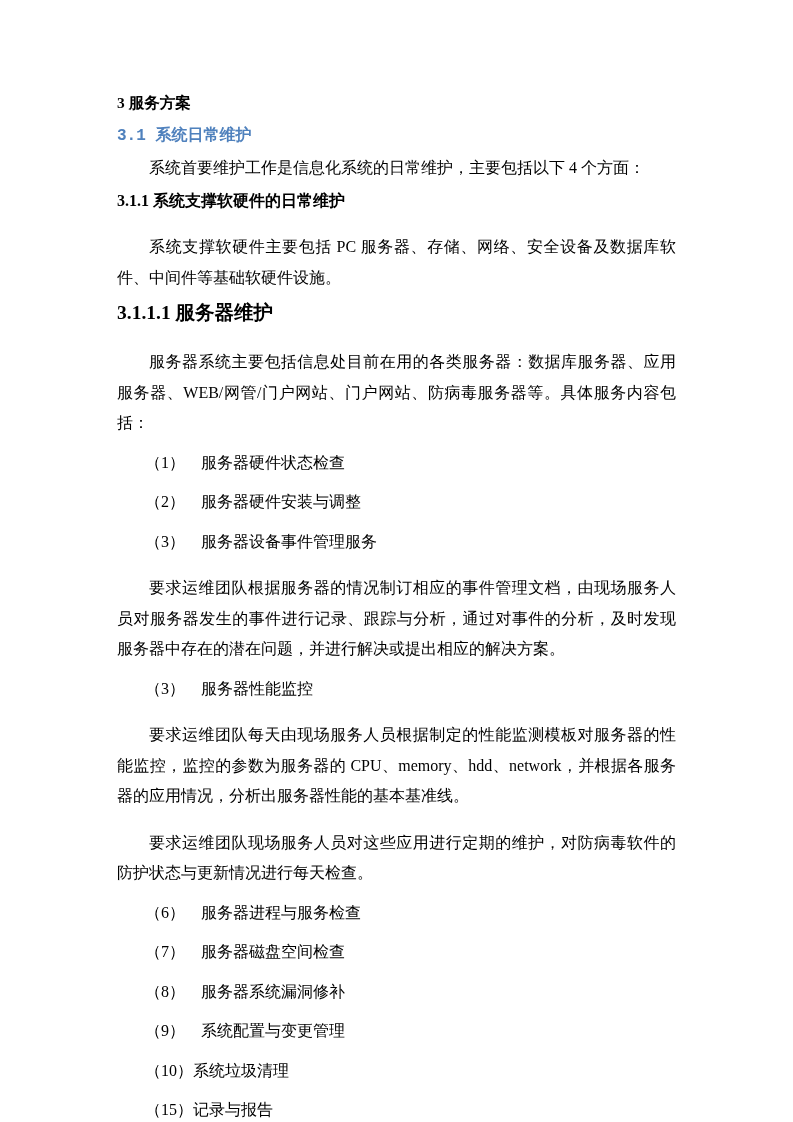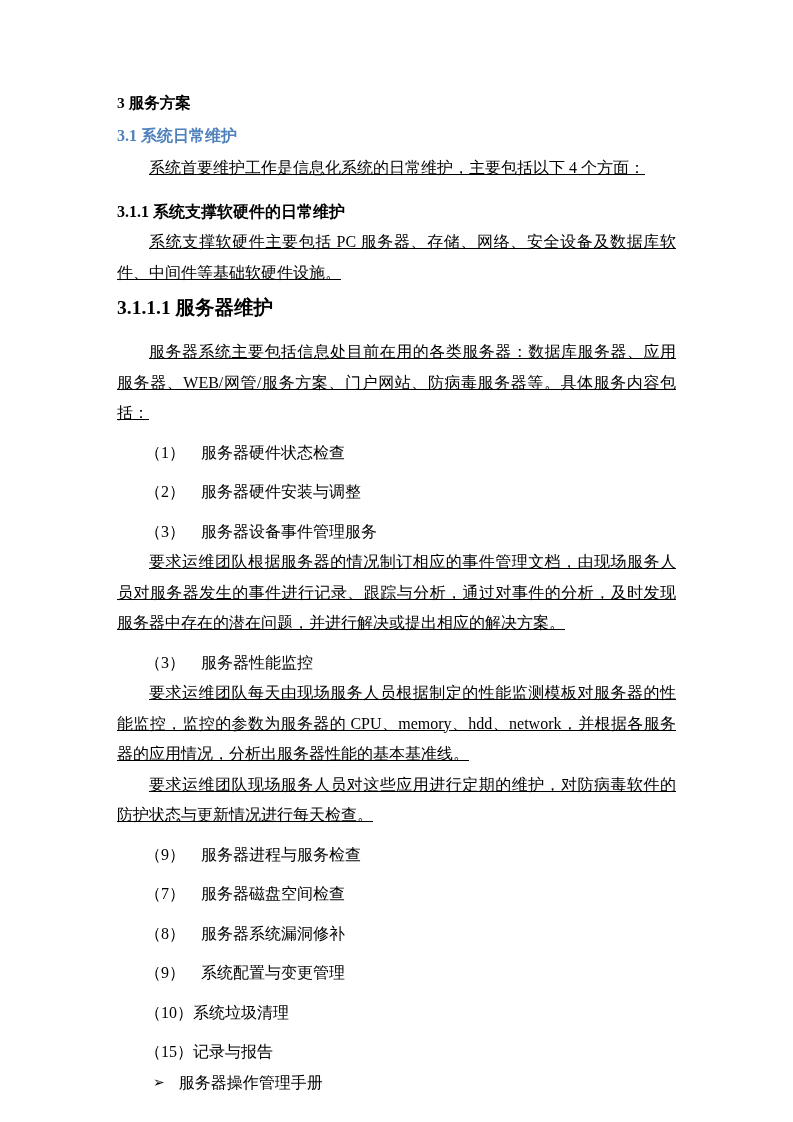--- a/index.html
+++ b/index.html
@@ -15,37 +15,36 @@
     padding: 88px 117px 9px 117px;
     background: #ffffff;
   }
   .page * { margin: 0; }
 
   .h1 {
     font-size: 15.5px; font-weight: bold; line-height: 30.5px;
   }
   .h2 {
     font-size: 16px; font-weight: bold; line-height: 30.5px;
-    color: #4F81BD; margin-top: 2px;
+    color: #4F81BD; margin-top: 2px; font-family: Liberation Mono, monospace;
   }
   .h3 {
     font-size: 16px; font-weight: bold; line-height: 30.5px;
-    margin-top: 13px;
+    margin-top: 2px;
   }
   .h4 {
     font-size: 19.5px; font-weight: bold; line-height: 36px;
     margin-top: 2px; margin-bottom: 11px;
   }
   .para {
     font-size: 16px; line-height: 30.5px;
     text-align: justify; text-indent: 32px;
     margin-top: 2px;
-    text-decoration: underline;
   }
-  .para.tight { margin-top: 0; }
+  .para.tight { margin-top: 16px; }
   .li {
     font-size: 16px; line-height: 30.5px;
     padding-left: 28px;
     margin-top: 9px;
   }
   .bullet-line {
     font-size: 16px; line-height: 30.5px;
     padding-left: 36px;
   }
   .bullet-glyph {
@@ -70,36 +69,36 @@
   <div class="h2">3.1 系统日常维护</div>
 
   <p class="para">系统首要维护工作是信息化系统的日常维护，主要包括以下 4 个方面：</p>
 
   <div class="h3">3.1.1 系统支撑软硬件的日常维护</div>
 
   <p class="para tight">系统支撑软硬件主要包括 PC 服务器、存储、网络、安全设备及数据库软件、中间件等基础软硬件设施。</p>
 
   <div class="h4">3.1.1.1 服务器维护</div>
 
-  <p class="para tight">服务器系统主要包括信息处目前在用的各类服务器：数据库服务器、应用服务器、WEB/网管/服务方案、门户网站、防病毒服务器等。具体服务内容包括：</p>
+  <p class="para tight">服务器系统主要包括信息处目前在用的各类服务器：数据库服务器、应用服务器、WEB/网管/门户网站、门户网站、防病毒服务器等。具体服务内容包括：</p>
 
   <div class="li">（1）　服务器硬件状态检查</div>
   <div class="li">（2）　服务器硬件安装与调整</div>
   <div class="li">（3）　服务器设备事件管理服务</div>
 
   <p class="para tight">要求运维团队根据服务器的情况制订相应的事件管理文档，由现场服务人员对服务器发生的事件进行记录、跟踪与分析，通过对事件的分析，及时发现服务器中存在的潜在问题，并进行解决或提出相应的解决方案。</p>
 
   <div class="li">（3）　服务器性能监控</div>
 
   <p class="para tight">要求运维团队每天由现场服务人员根据制定的性能监测模板对服务器的性能监控，监控的参数为服务器的 CPU、memory、hdd、network，并根据各服务器的应用情况，分析出服务器性能的基本基准线。</p>
 
 
   <p class="para tight">要求运维团队现场服务人员对这些应用进行定期的维护，对防病毒软件的防护状态与更新情况进行每天检查。</p>
 
-  <div class="li">（9）　服务器进程与服务检查</div>
+  <div class="li">（6）　服务器进程与服务检查</div>
   <div class="li">（7）　服务器磁盘空间检查</div>
   <div class="li">（8）　服务器系统漏洞修补</div>
   <div class="li">（9）　系统配置与变更管理</div>
   <div class="li">（10）系统垃圾清理</div>
   <div class="li">（15）记录与报告</div>
 
   <div class="bullet-line">
     <span class="bullet-glyph">➢</span><span>服务器操作管理手册</span>
   </div>
 

